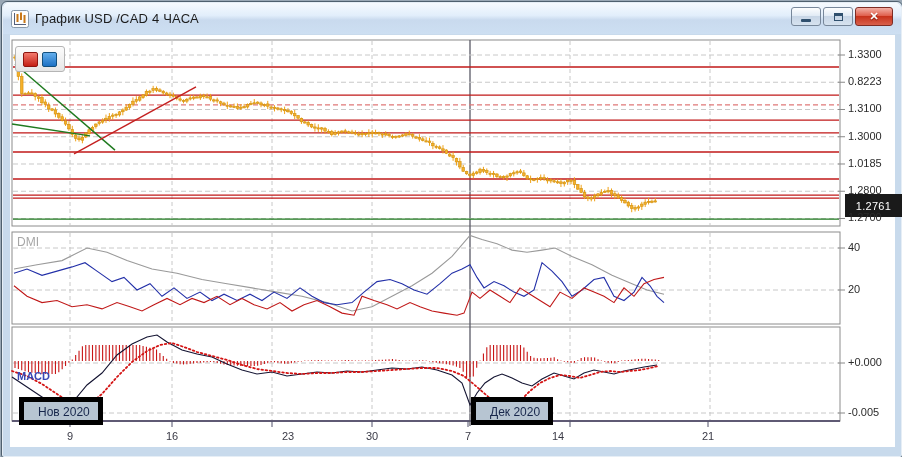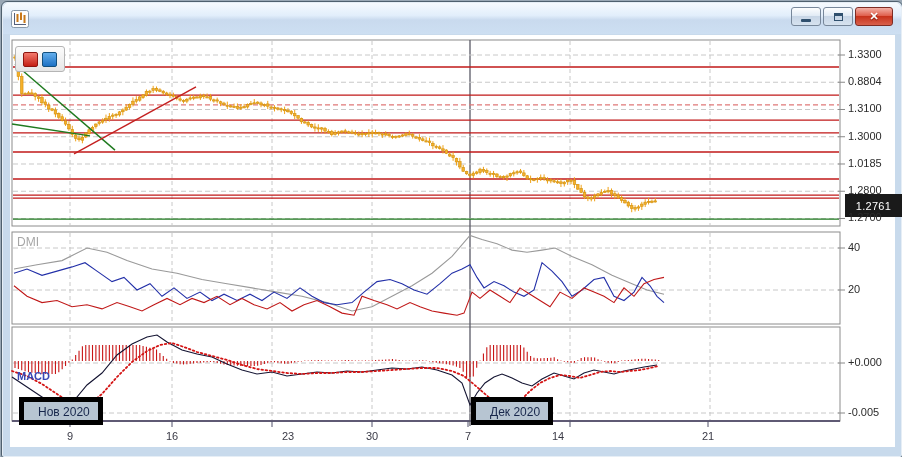--- a/index.html
+++ b/index.html
@@ -47,20 +47,21 @@
 <div class="window">
   <div class="titlebar">
     <svg class="title-icon" viewBox="0 0 18 18">
       <rect x="0.5" y="0.5" width="17" height="17" rx="2" fill="#fdfdfd" stroke="#8899aa"></rect>
       <line x1="3" y1="14.5" x2="15" y2="14.5" stroke="#55607a" stroke-width="1"></line>
       <line x1="3.5" y1="3" x2="3.5" y2="15" stroke="#55607a" stroke-width="1"></line>
       <line x1="6.5" y1="4" x2="6.5" y2="12" stroke="#c87818" stroke-width="2"></line>
       <line x1="10" y1="2.5" x2="10" y2="10" stroke="#c87818" stroke-width="2"></line>
       <line x1="13.5" y1="5" x2="13.5" y2="13" stroke="#c87818" stroke-width="2"></line>
     </svg>
+    <span class="title-text">График USD /CAD  4 ЧАСА</span>
     <div class="win-controls">
       <div class="win-btn">
           <span class="glyph-min"></span>
         </div>
       <div class="win-btn">
           <span class="glyph-max"></span>
         </div>
       <div class="win-btn close">
           <span class="glyph-close">✕</span>
         </div>
@@ -725,21 +726,21 @@
     <span class="panel-label dmi">DMI</span>
     <span class="panel-label macd">MACD</span>
 
     <div class="month-box" style="left:17px;">Нов 2020</div>
     <div class="month-box" style="left:469px;">Дек 2020</div>
 
     <div class="price-box">1.2761</div>
 
     <div id="axis-labels">
         <span class="axis-label" style="left: 846px; top: 46px; text-align: right;">1.3300</span>
-        <span class="axis-label" style="left: 846px; top: 73.248px;">0.8804</span>
+        <span class="axis-label" style="left: 846px; top: 73.248px;">0.8223</span>
         <span class="axis-label" style="left: 846px; top: 100.496px;">1.3100</span>
         <span class="axis-label" style="left: 846px; top: 127.744px;">1.3000</span>
         <span class="axis-label" style="left: 846px; top: 154.992px;">1.0185</span>
         <span class="axis-label" style="left: 846px; top: 182.24px;">1.2800</span>
         <span class="axis-label" style="left: 846px; top: 209.488px;">1.2700</span>
         <span class="axis-label" style="left: 846px; top: 239px;">40</span>
         <span class="axis-label" style="left: 846px; top: 281px;">20</span>
         <span class="axis-label" style="left: 846px; top: 354px;">+0.000</span>
         <span class="axis-label" style="left: 846px; top: 404px;">-0.005</span>
         <span class="date-label" style="left: 68px; top: 428px;">9</span>

